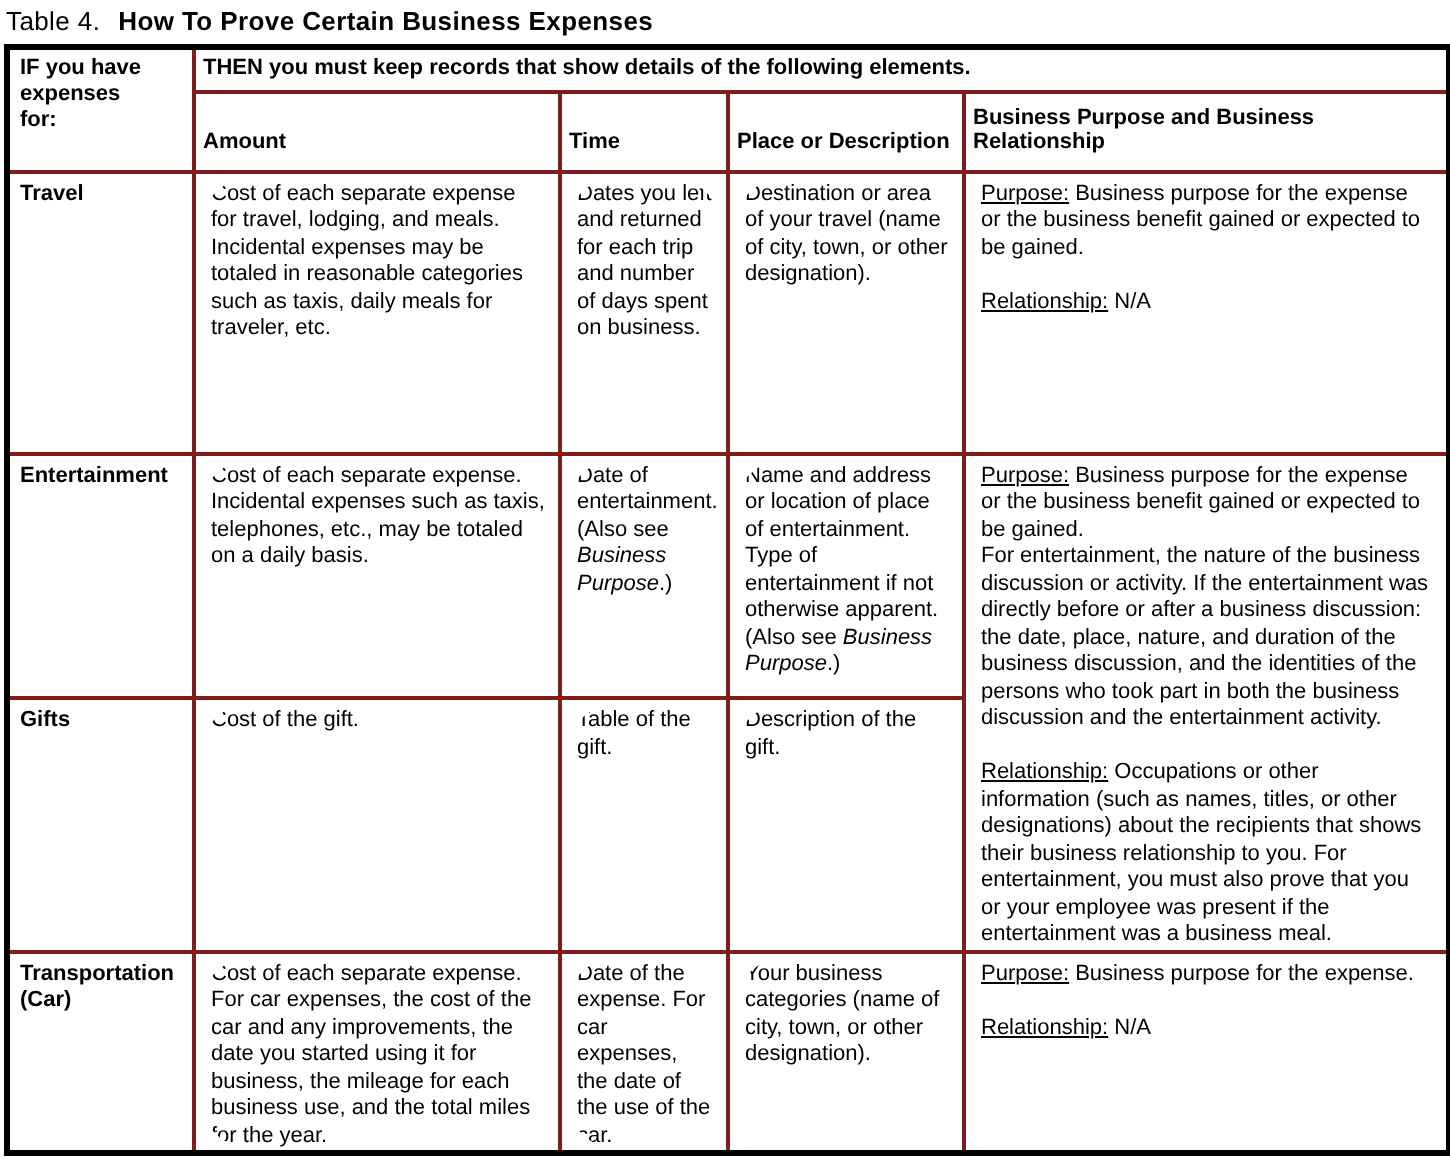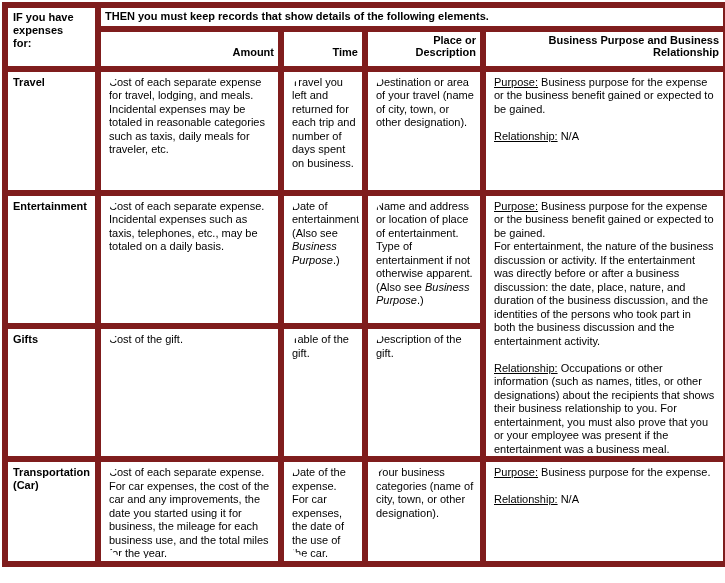--- a/index.html
+++ b/index.html
@@ -19,58 +19,61 @@
   .title .t-prefix { font-weight: normal; letter-spacing: 0.2px; }
   .title .t-main { font-weight: bold; margin-left: 9px; letter-spacing: 0.2px; }
 
   table.proof {
     border-collapse: collapse;
     table-layout: fixed;
     width: 721px;
     border: 3px solid #000;
   }
   td, th {
-    border: 6px solid #7f1d1d;
+    border: 2px solid #7f1d1d;
     font-size: 11px;
     line-height: 13.5px;
     vertical-align: top;
     text-align: left;
     overflow: hidden;
   }
   th { font-weight: bold; }
   .corner-cell { padding: 3px 4px 0 5px; font-size: 11px; line-height: 13px; }
   .then-cell {
     text-align: left;
     vertical-align: middle;
     padding: 2px 4px;
     height: 22px;
   }
   .subhead-cell {
-    text-align: right;
+    text-align: left;
     vertical-align: bottom;
     padding: 2px 4px 7px 4px;
     line-height: 12.5px;
   }
   .cat-cell { font-weight: bold; padding: 4px 2px 0 5px; line-height: 13px; }
   .body-cell { padding: 4px 6px 0 8px; border-radius: 31px; }
   .bp-cell { padding: 4px 8px 0 8px; }
   .u { text-decoration: underline; }
   .i { font-style: italic; }
   .rel-block { margin-top: 13.5px; }
   tr.r-head2 { height: 40px; }
-  tr.r-travel { height: 124px; }
+  tr.r-travel { height: 141px; }
   tr.r-ent { height: 100px; }
   tr.r-gifts { height: 117px; }
   tr.r-trans { height: 100px; }
 </style>
 </head>
 <body>
 
 <div class="page">
 
+  <div class="title">
+    <span class="t-prefix">Table 4.</span><span class="t-main">How To Prove Certain Business Expenses</span>
+  </div>
 
   <table class="proof">
     <colgroup>
       <col style="width:93px">
       <col style="width:183px">
       <col style="width:84px">
       <col style="width:118px">
       <col style="width:243px">
     </colgroup>
 
@@ -87,21 +90,21 @@
     <tr class="r-head2">
       <th class="subhead-cell">Amount</th>
       <th class="subhead-cell">Time</th>
       <th class="subhead-cell">Place or Description</th>
       <th class="subhead-cell">Business Purpose and Business Relationship</th>
     </tr>
 
     <tr class="r-travel">
       <td class="cat-cell">Travel</td>
       <td class="body-cell">Cost of each separate expense for travel, lodging, and meals. Incidental expenses may be totaled in reasonable categories such as taxis, daily meals for traveler, etc.</td>
-      <td class="body-cell">Travel you left and returned for each trip and number of days spent on business.</td>
+      <td class="body-cell">Dates you left and returned for each trip and number of days spent on business.</td>
       <td class="body-cell">Destination or area of your travel (name of city, town, or other designation).</td>
       <td class="bp-cell">
         <div><span class="u">Purpose:</span><span> Business purpose for the expense or the business benefit gained or expected to be gained.</span></div>
         <div class="rel-block"><span class="u">Relationship:</span><span> N/A</span></div>
       </td>
     </tr>
 
     <tr class="r-ent">
       <td class="cat-cell">Entertainment</td>
       <td class="body-cell">Cost of each separate expense. Incidental expenses such as taxis, telephones, etc., may be totaled on a daily basis.</td>

